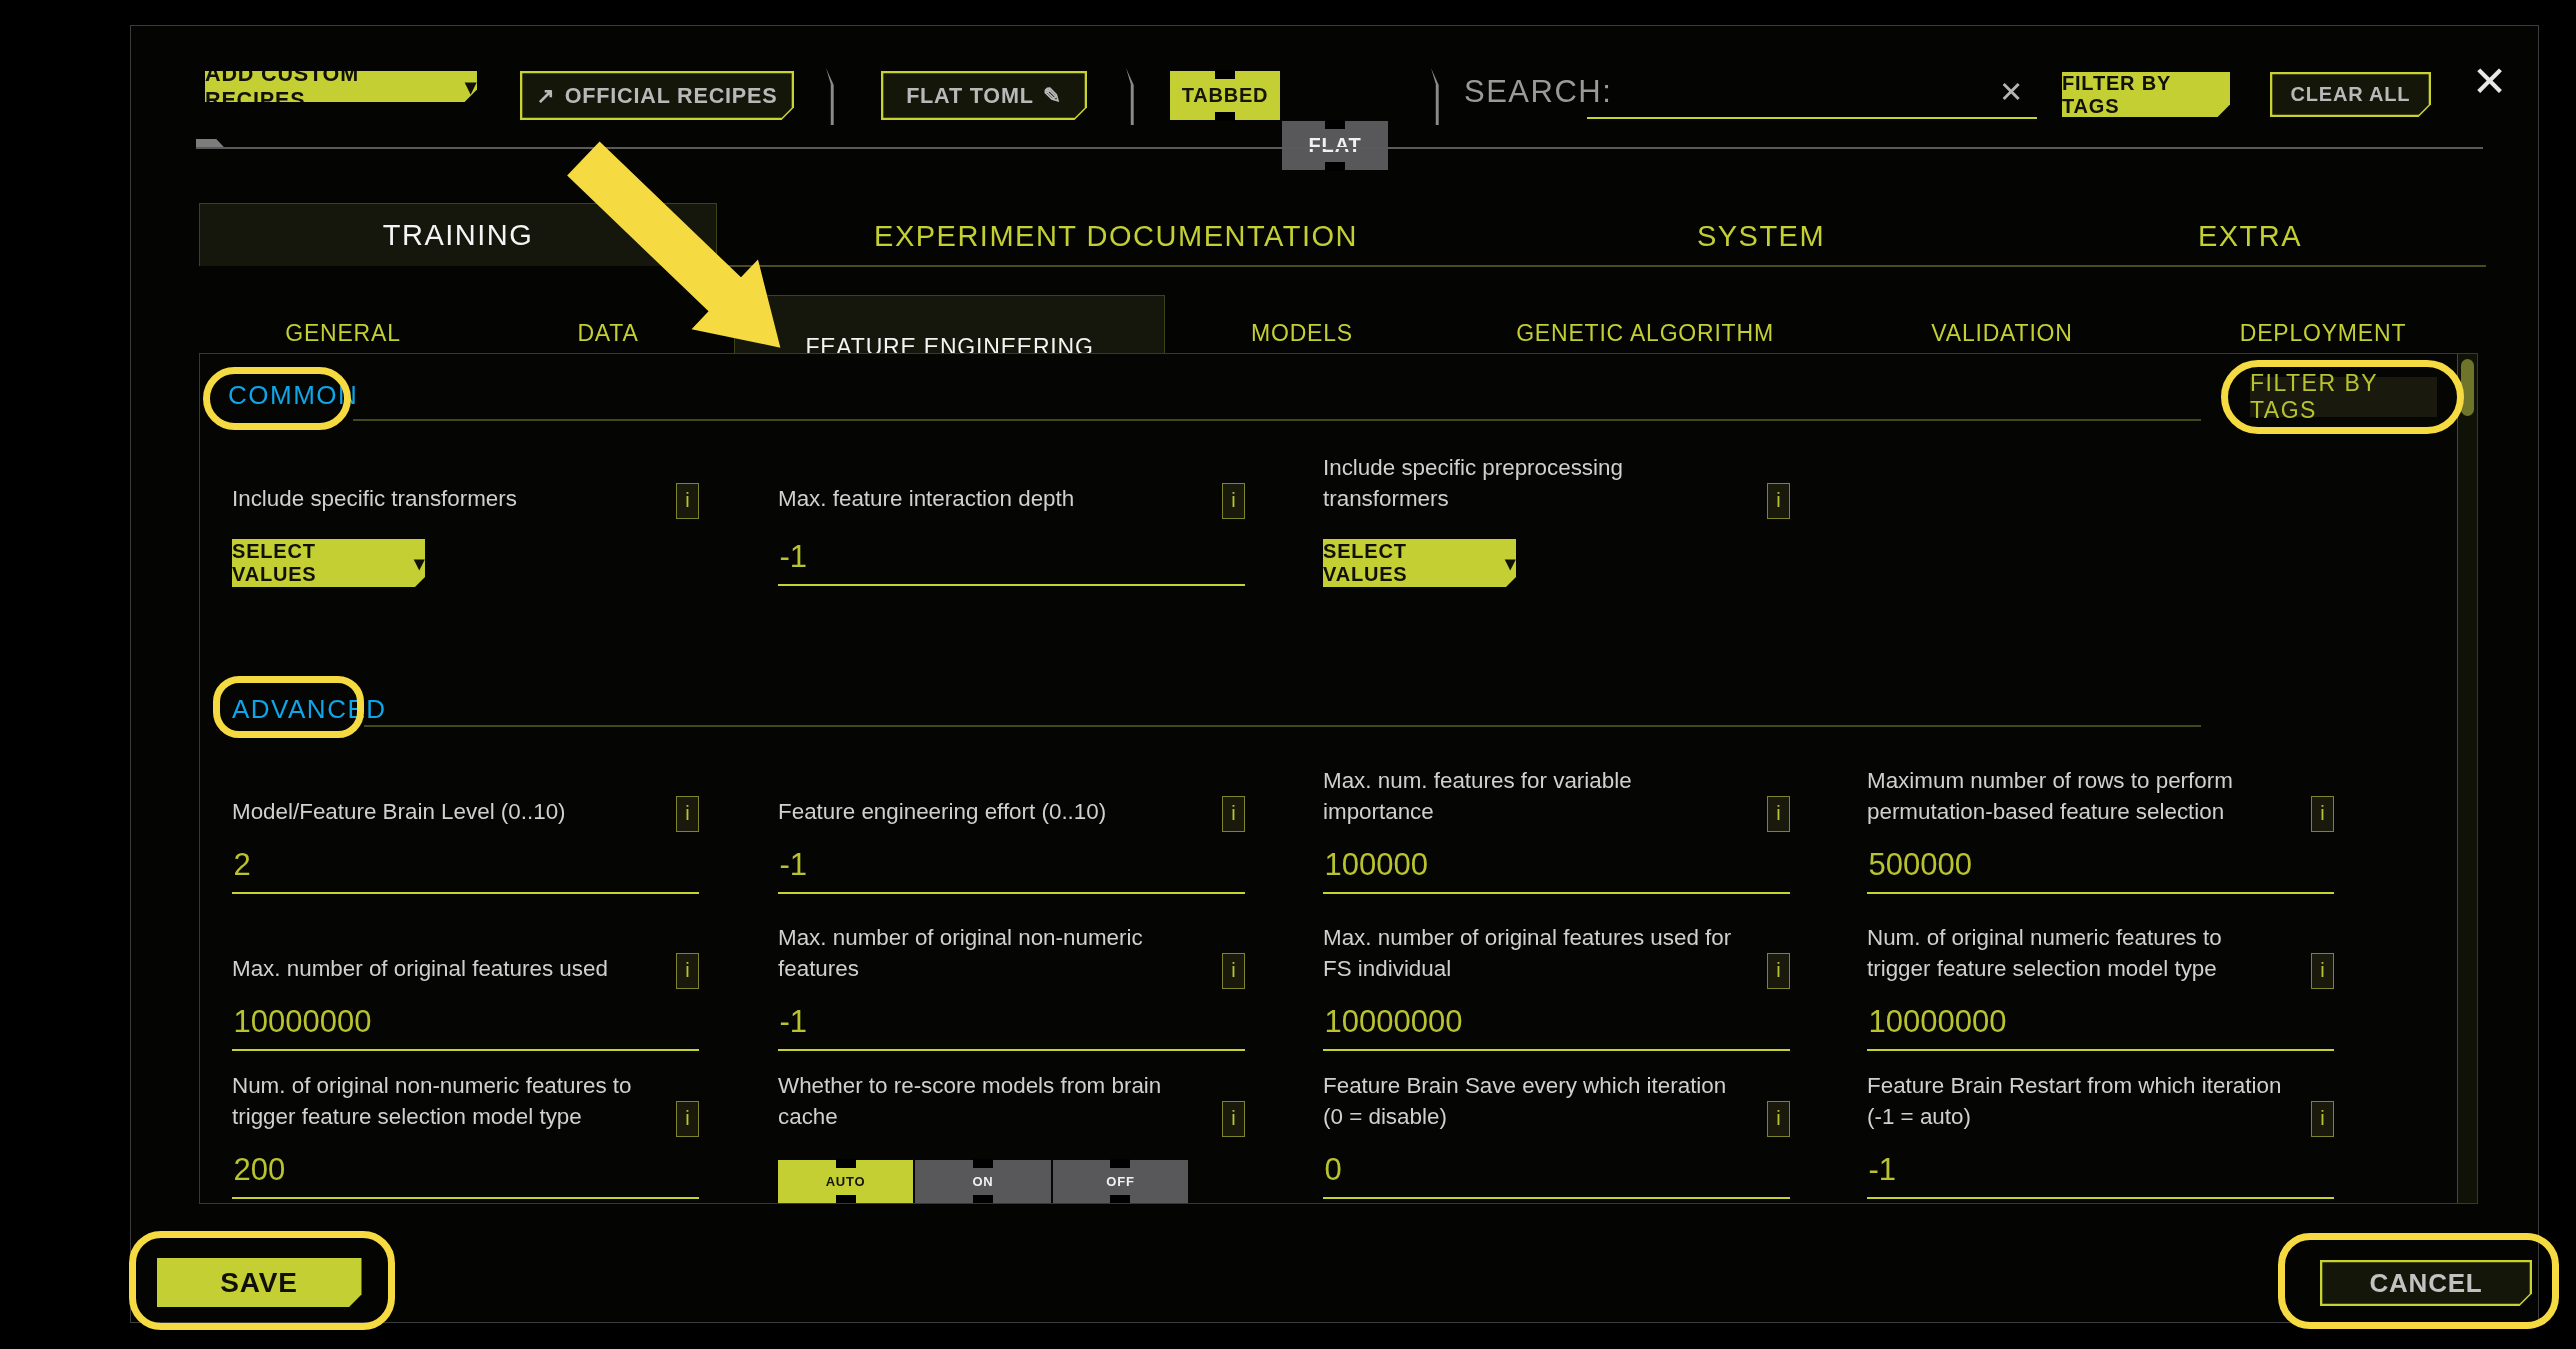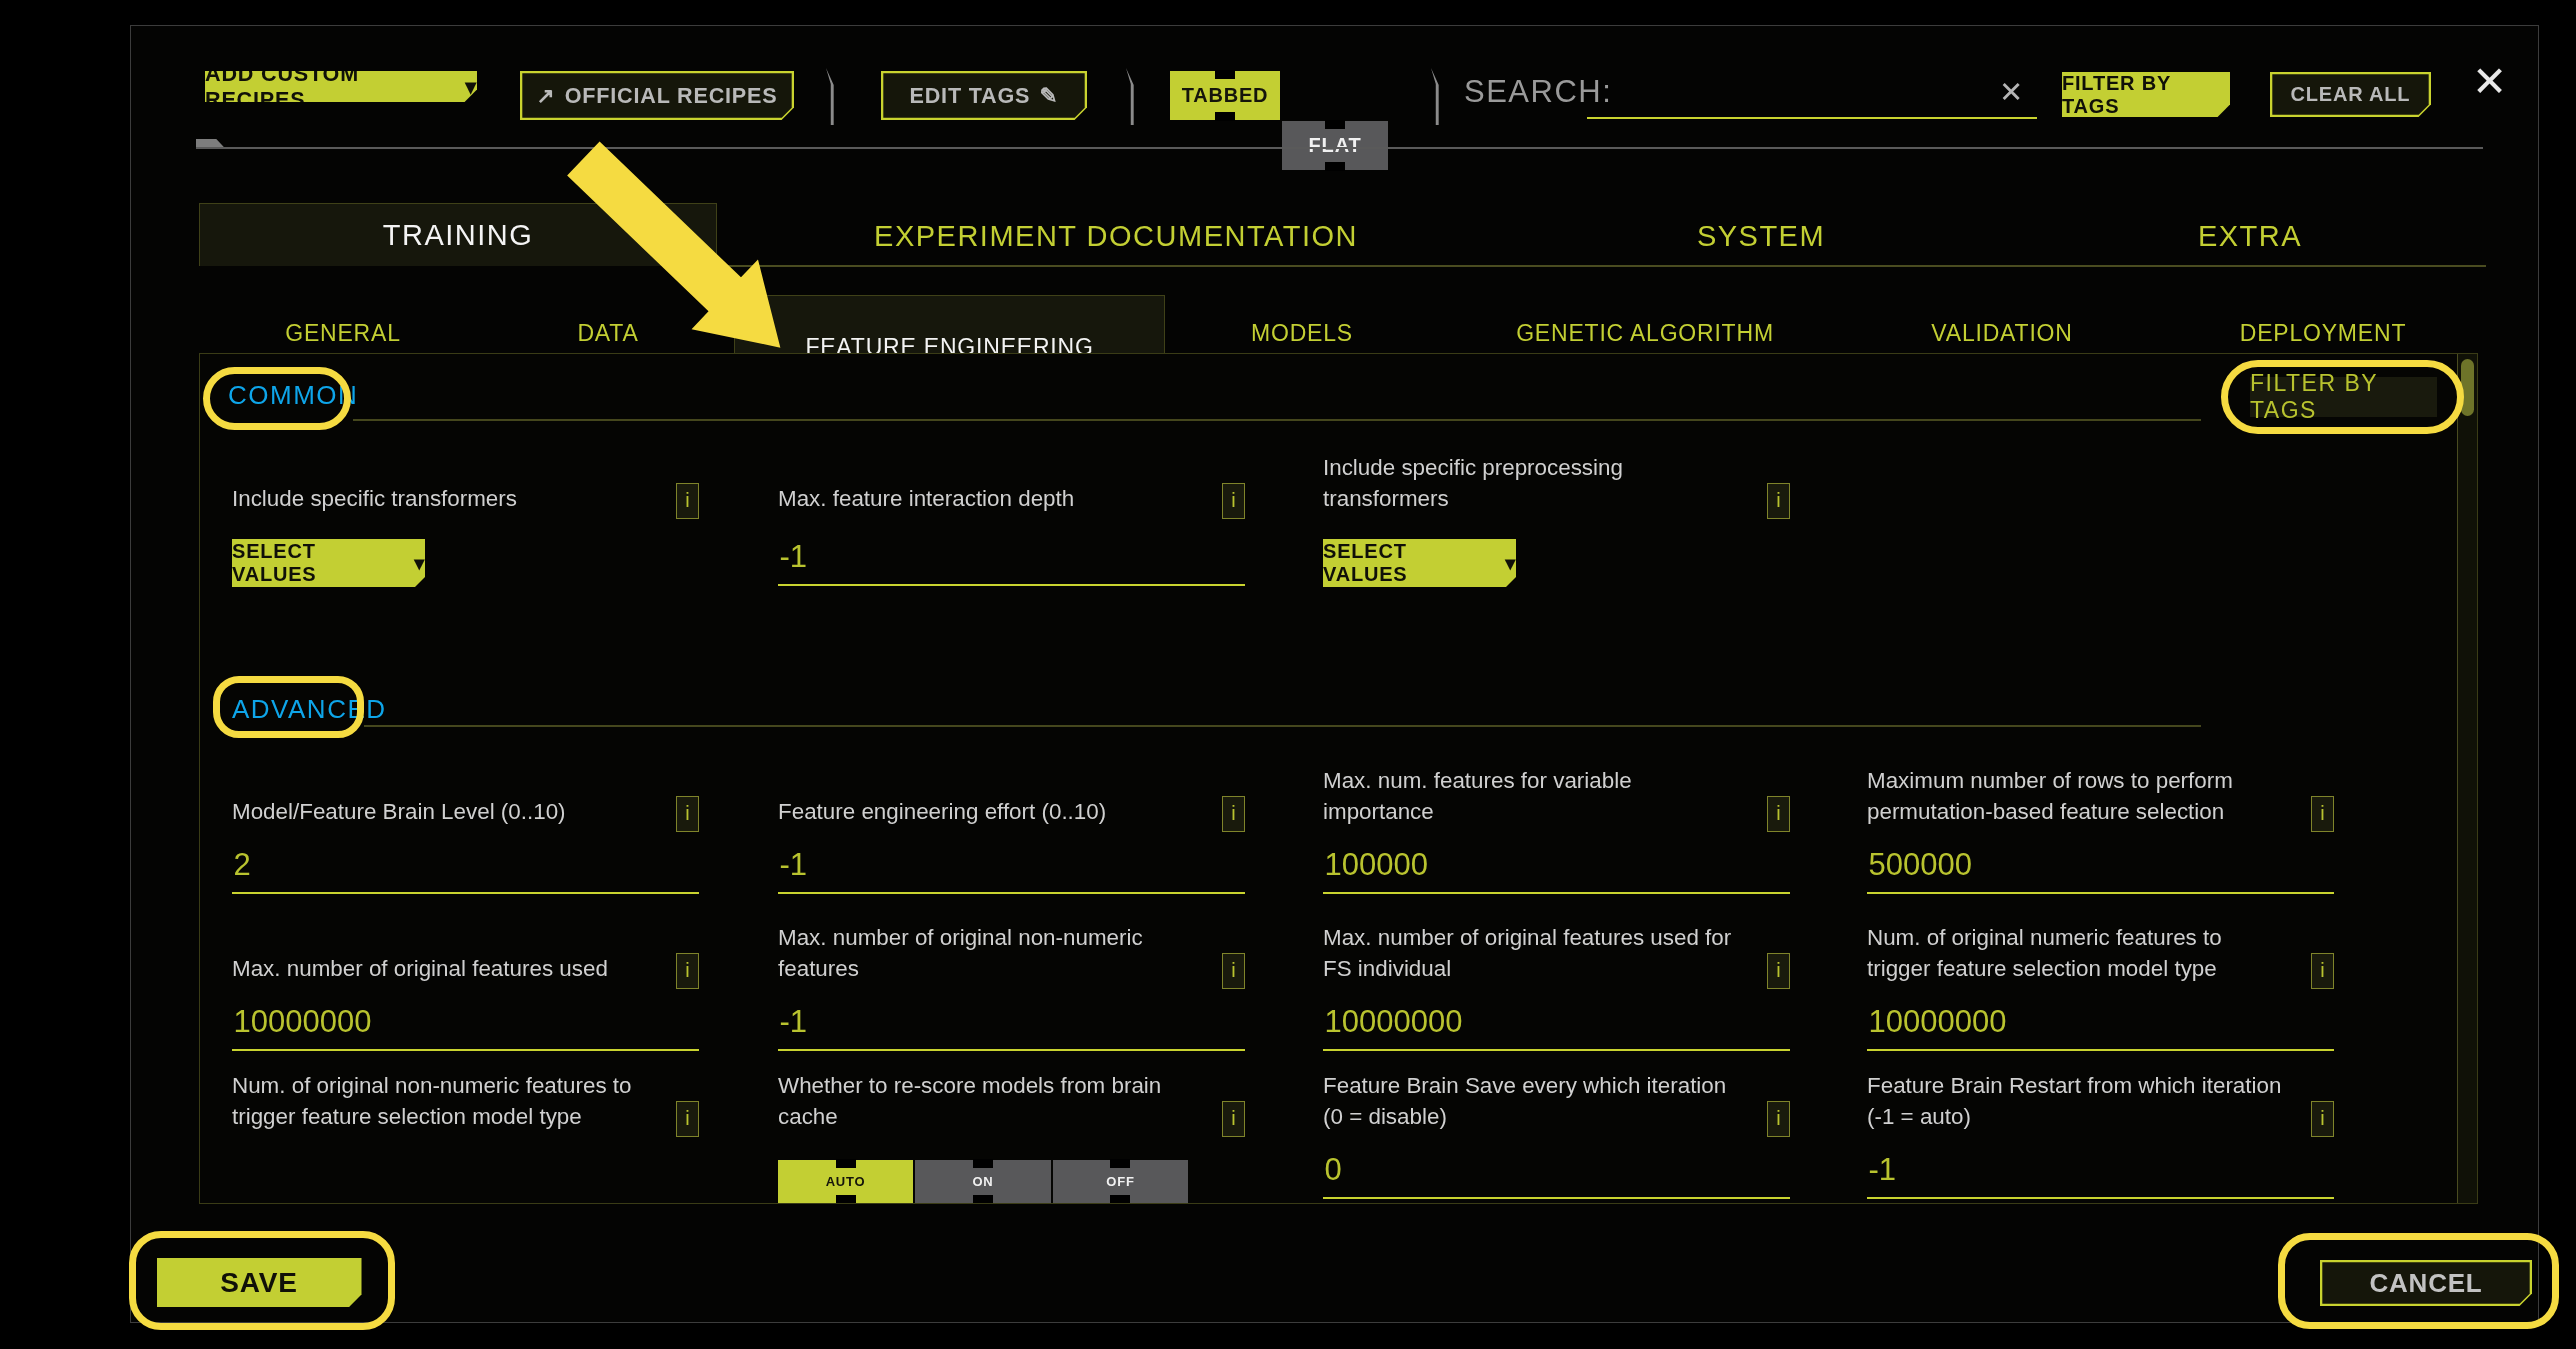--- a/index.html
+++ b/index.html
@@ -102,21 +102,21 @@
     <div class="inner cut-sm">
       <span>↗</span>
       <span>OFFICIAL RECIPES</span>
     </div>
   </div>
 
   <div class="tb-sep" style="left:695px; top:42px;"></div>
 
   <div class="btn-outline cut" style="left:750px; top:45px; width:206px; height:49px;">
     <div class="inner cut-sm">
-      <span>EDIT TAGS</span>
+      <span>FLAT TOML</span>
       <span>✎</span>
     </div>
   </div>
 
   <div class="tb-sep" style="left:995px; top:42px;"></div>
 
   <div class="abs seg seg-on" style="left:1039px; top:45px; width:110px; height:49px;">
     <span>TABBED</span>
   </div>
   <div class="abs seg seg-off" style="left:1151px; top:46px; width:106px; height:49px;">
@@ -257,20 +257,21 @@
         <div class="info">i</div>
       </div>
       <input class="value-input" value="10000000" style="">
     </div>
 
     <div class="cell" style="left:32px; top:707px;">
       <div class="cell-head">
         <div class="cell-label">Num. of original non-numeric features to trigger feature selection model type</div>
         <div class="info">i</div>
       </div>
+      <input class="value-input" value="200" style="">
     </div>
     <div class="cell" style="left:578px; top:707px;">
       <div class="cell-head">
         <div class="cell-label">Whether to re-score models from brain cache</div>
         <div class="info">i</div>
       </div>
       <div class="seg-group">
         <div class="seg seg-on">
           <span>AUTO</span>
         </div>

